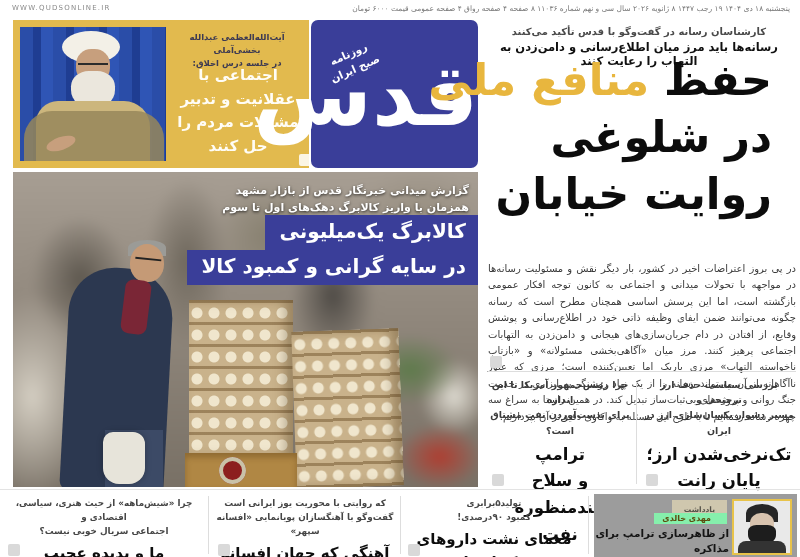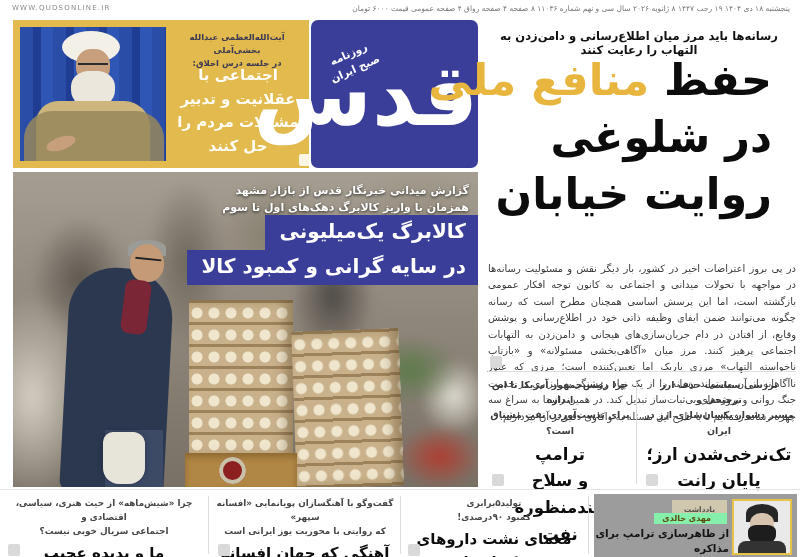--- a/index.html
+++ b/index.html
@@ -146,20 +146,21 @@
     </div>
     <div class="mini-ref white"></div>
   </div>
 
   <div class="masthead">
     <div class="logo-tagline">روزنامه صبح ایران</div>
     <div class="logo-word">قدس</div>
   </div>
 
   <div class="lead-kickers">
+    <div class="lead-kicker1">کارشناسان رسانه در گفت‌وگو با قدس تأکید می‌کنند</div>
     <div class="lead-kicker2">رسانه‌ها باید مرز میان اطلاع‌رسانی و دامن‌زدن به التهاب را رعایت کنند</div>
   </div>
   <div class="lead-headline">
     <div><span>حفظ</span> <span class="gold">منافع ملی</span></div>
     <div>در شلوغی</div>
     <div>روایت خیابان</div>
   </div>
 
   <div class="market-photo">
     <div class="ph-bg"></div>
@@ -225,22 +226,22 @@
       <div>اجتماعی سریال خوبی نیست؟</div>
     </div>
     <div class="b-headline">
       <div>ما و پدیده عجیب</div>
 
     </div>
   </div>
 
   <div class="bcol bcol2">
     <div class="b-kicker">
+      <div>که روایتی با محوریت یوز ایرانی است</div>
       <div>گفت‌وگو با آهنگسازان پویانمایی «افسانه سپهر»</div>
-      <div>که روایتی با محوریت یوز ایرانی است</div>
     </div>
     <div class="b-headline">
       <div>آهنگی که جهان افسانه را</div>
 
     </div>
   </div>
 
   <div class="bcol bcol3">
     <div class="b-kicker">
       <div>تولید۵برابری</div>

